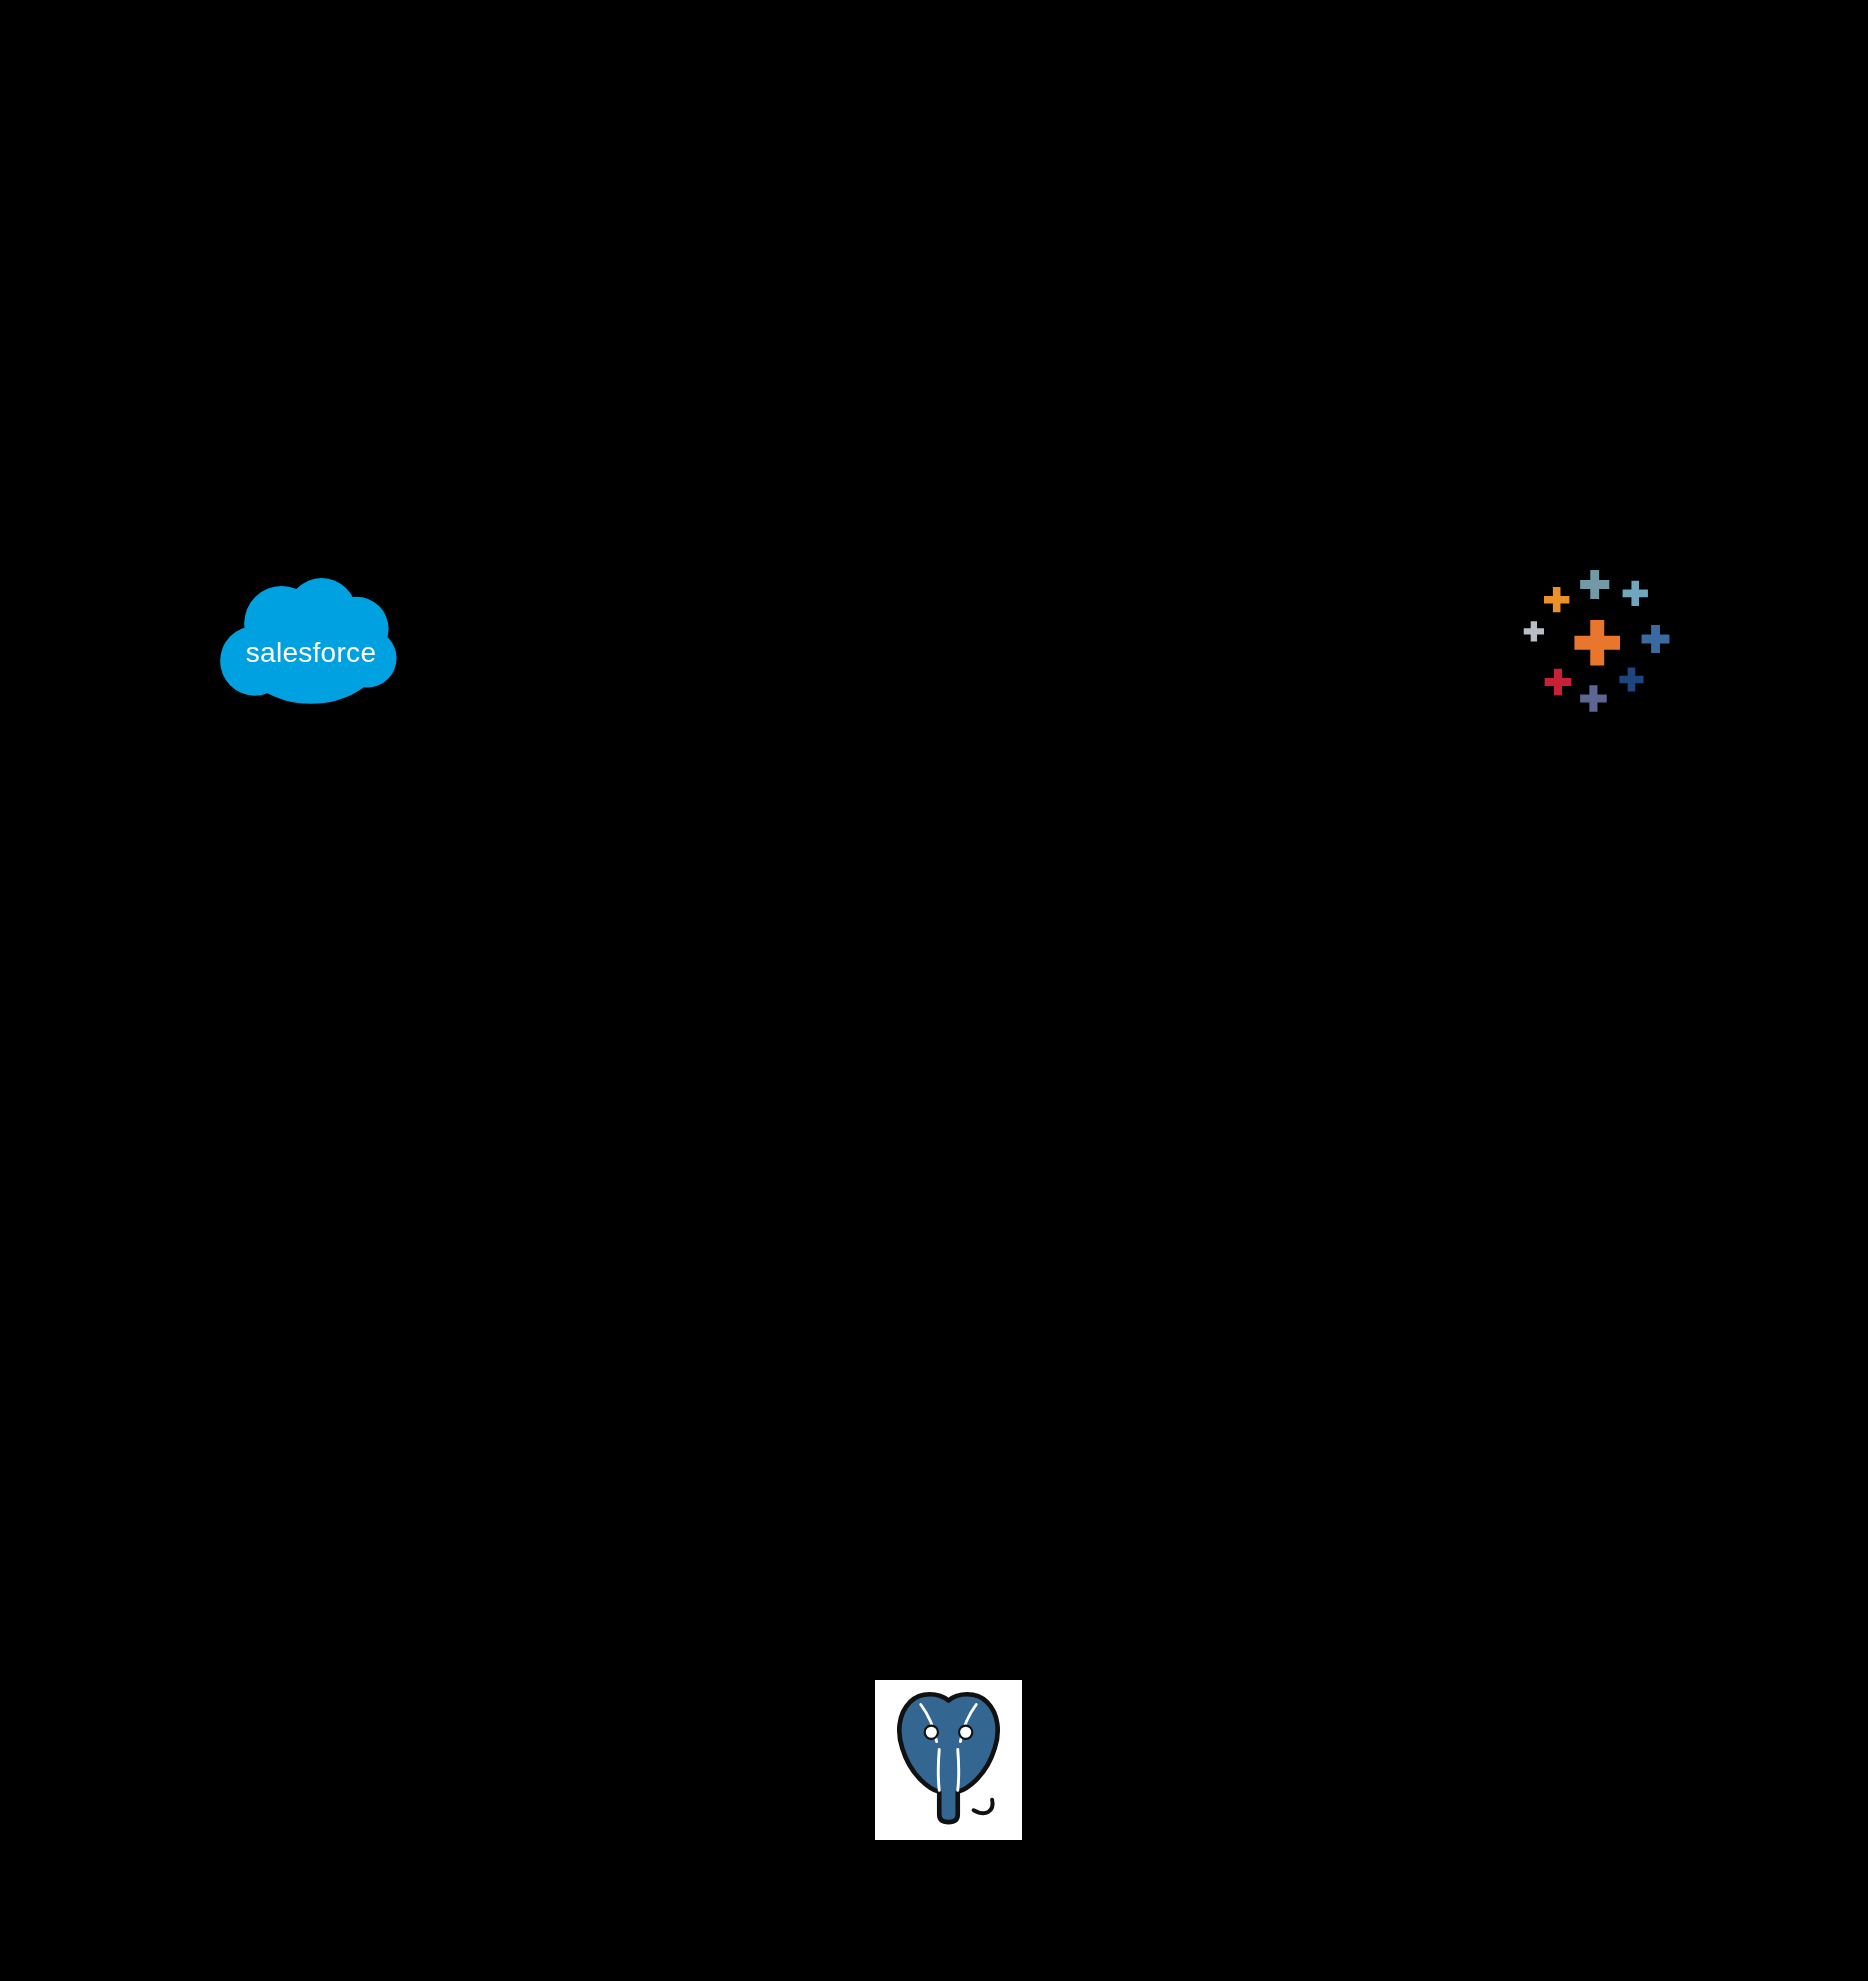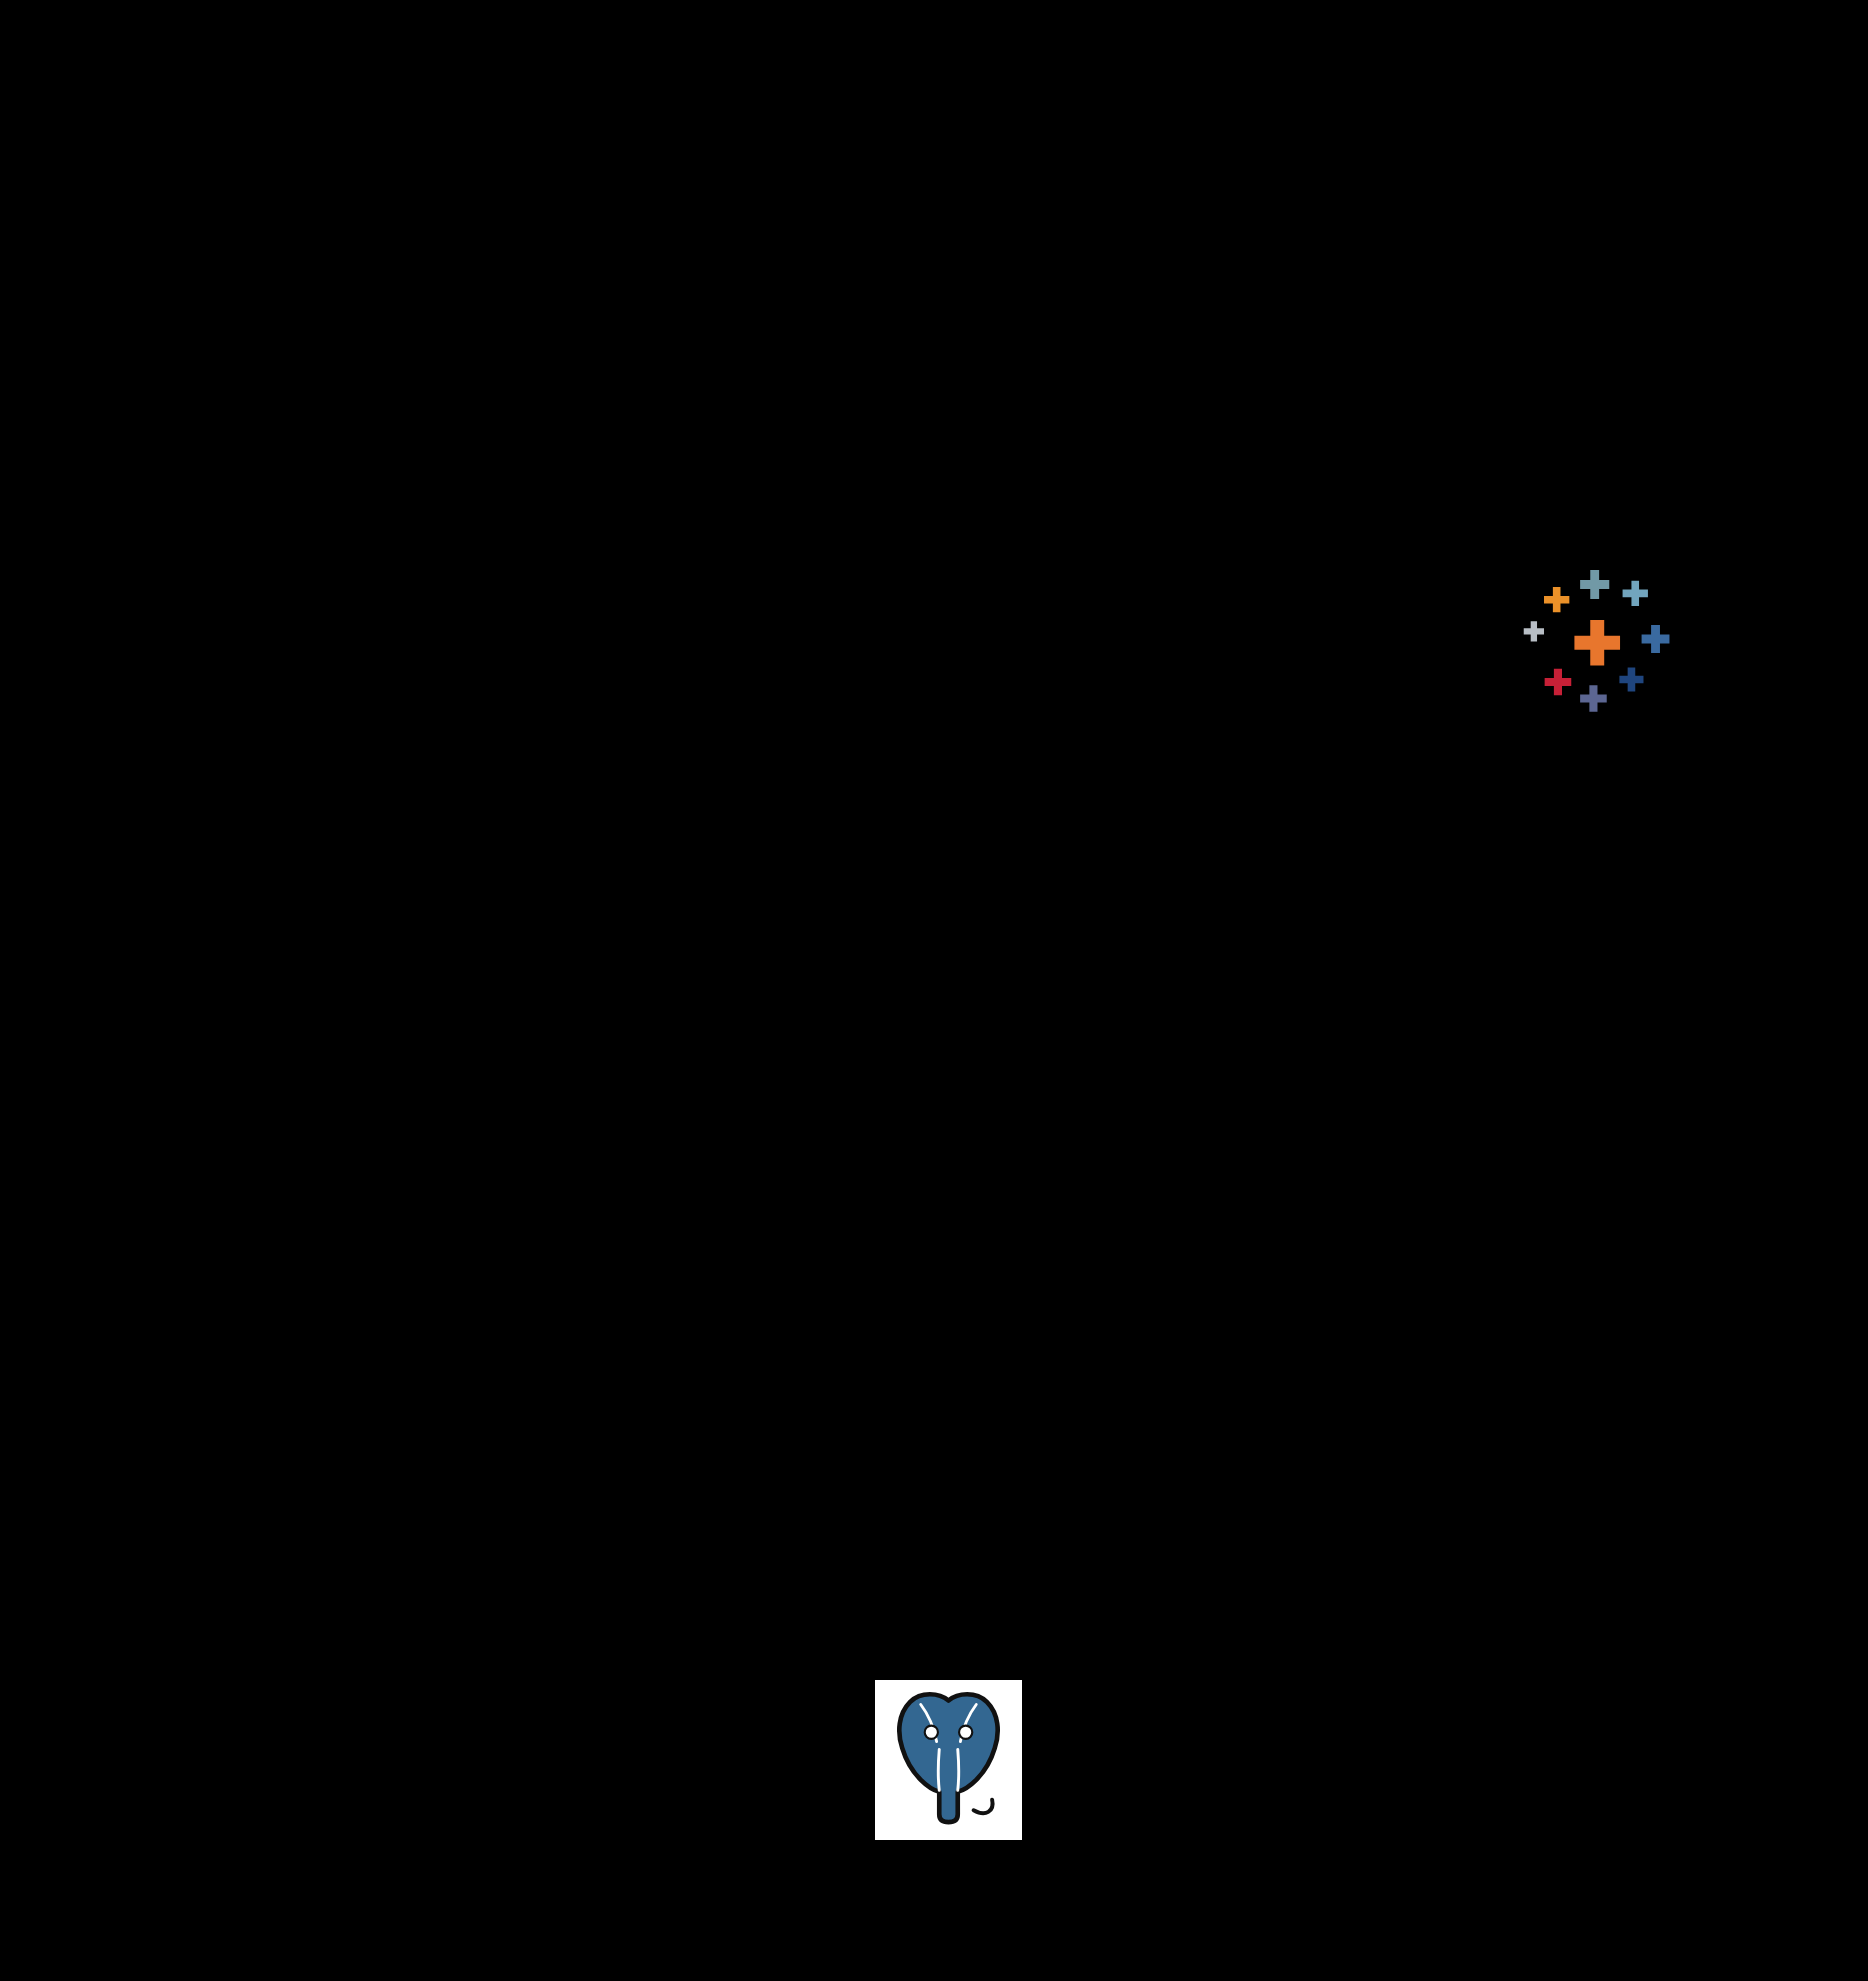--- a/index.html
+++ b/index.html
@@ -50,20 +50,33 @@
   .postgresql-logo svg {
     width: 133px;
     height: 148px;
   }
 </style>
 </head>
 <body>
 
 <div class="canvas">
 
+  <div class="logo salesforce-logo">
+    <svg viewBox="0 0 140 98" xmlns="http://www.w3.org/2000/svg">
+      <g fill="#00A1E0">
+        <circle cx="28" cy="62" r="26"></circle>
+        <circle cx="48" cy="34" r="28"></circle>
+        <circle cx="78" cy="26" r="26"></circle>
+        <circle cx="104" cy="38" r="24"></circle>
+        <circle cx="112" cy="60" r="22"></circle>
+        <ellipse cx="70" cy="62" rx="50" ry="32"></ellipse>
+      </g>
+      <text class="sf-word" x="70" y="63" text-anchor="middle" font-size="21" fill="#FFFFFF">salesforce</text>
+    </svg>
+  </div>
 
   <div class="logo tableau-logo">
     <svg viewBox="0 0 120 116" xmlns="http://www.w3.org/2000/svg">
       <path d="M53.5,41 H64.5 V53.5 H77 V64.5 H64.5 V77 H53.5 V64.5 H41 V53.5 H53.5 Z" fill="#E8762D"></path>
       <path d="M53.5,1.5 H60.5 V9.5 H68.5 V16.5 H60.5 V24.5 H53.5 V16.5 H45.5 V9.5 H53.5 Z" fill="#7199A6"></path>
       <path d="M24,15 H30 V22 H37 V28 H30 V35 H24 V28 H17 V22 H24 Z" fill="#EB9129"></path>
       <path d="M86,10 H92 V17 H99 V23 H92 V30 H86 V23 H79 V17 H86 Z" fill="#72A5BE"></path>
       <path d="M6.5,42 H11.5 V47.5 H17 V52.5 H11.5 V58 H6.5 V52.5 H1 V47.5 H6.5 Z" fill="#B8BEC5"></path>
       <path d="M101.5,45 H108.5 V52.5 H116 V59.5 H108.5 V67 H101.5 V59.5 H94 V52.5 H101.5 Z" fill="#3A6AA0"></path>
       <path d="M24.8,79.5 H31.2 V86.8 H38.5 V93.2 H31.2 V100.5 H24.8 V93.2 H17.5 V86.8 H24.8 Z" fill="#C72037"></path>

